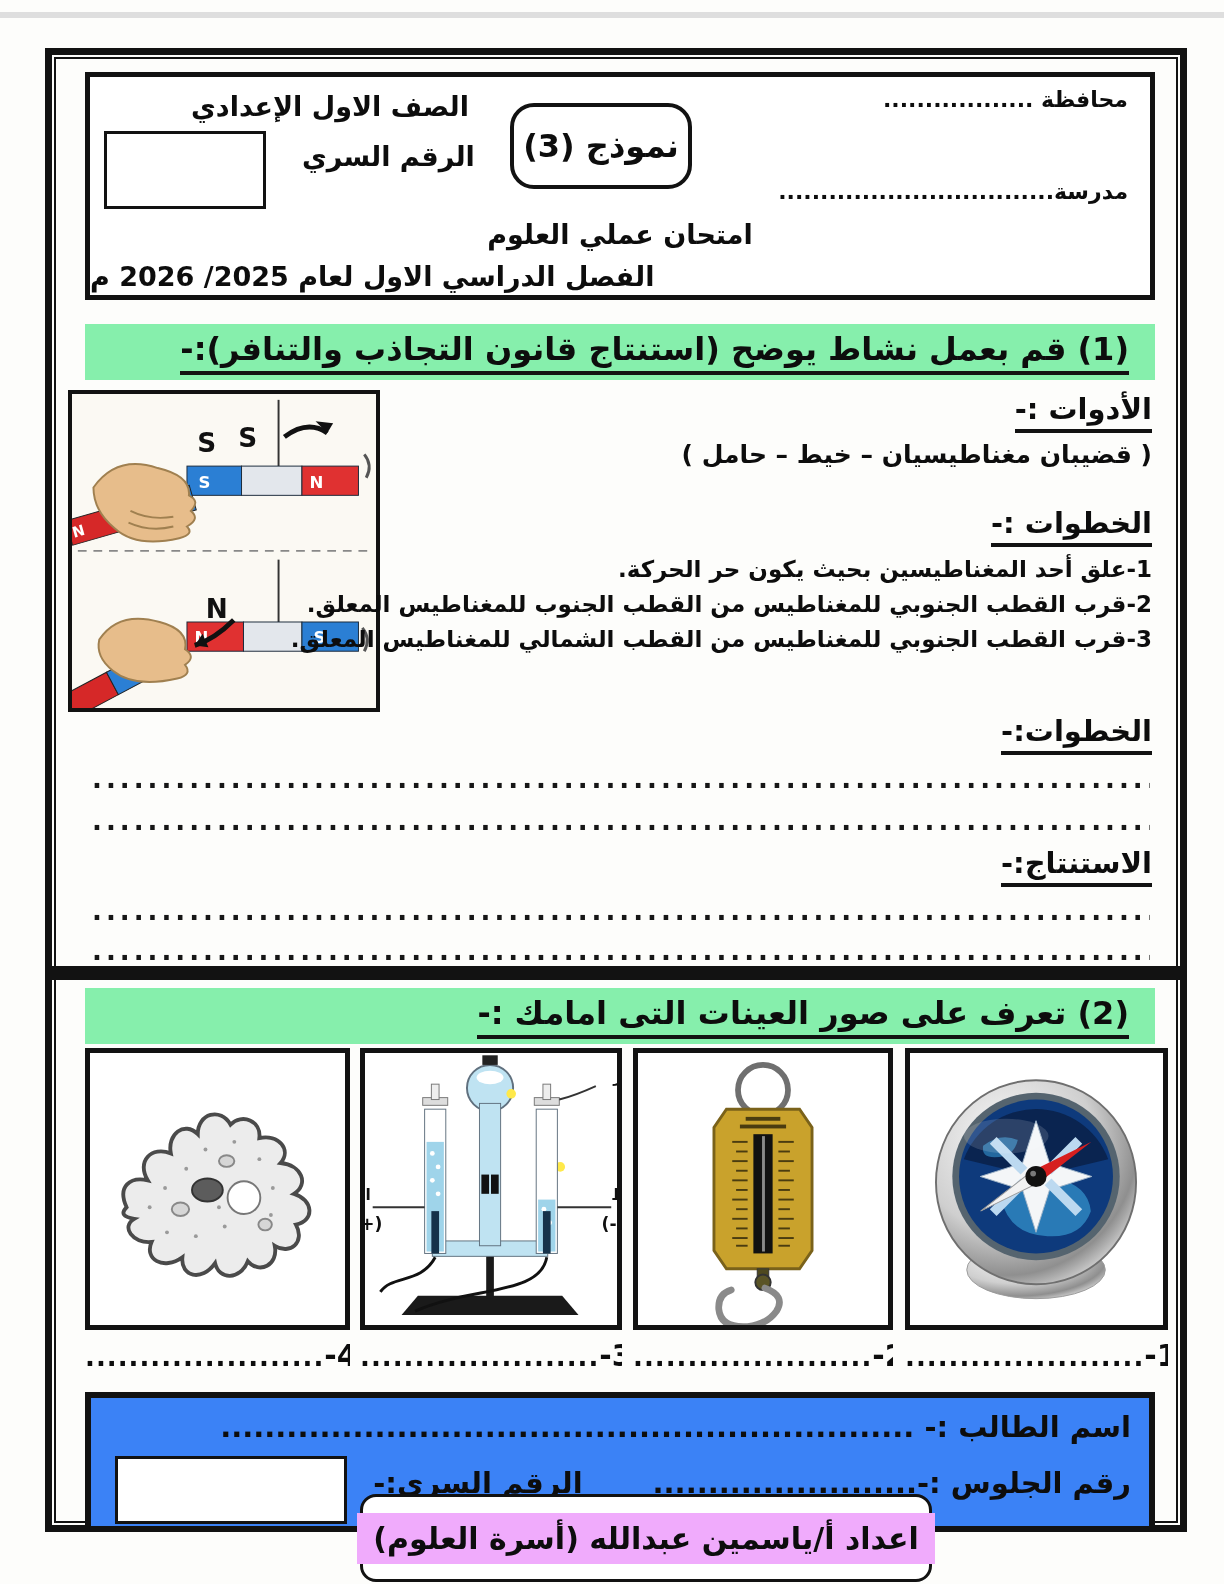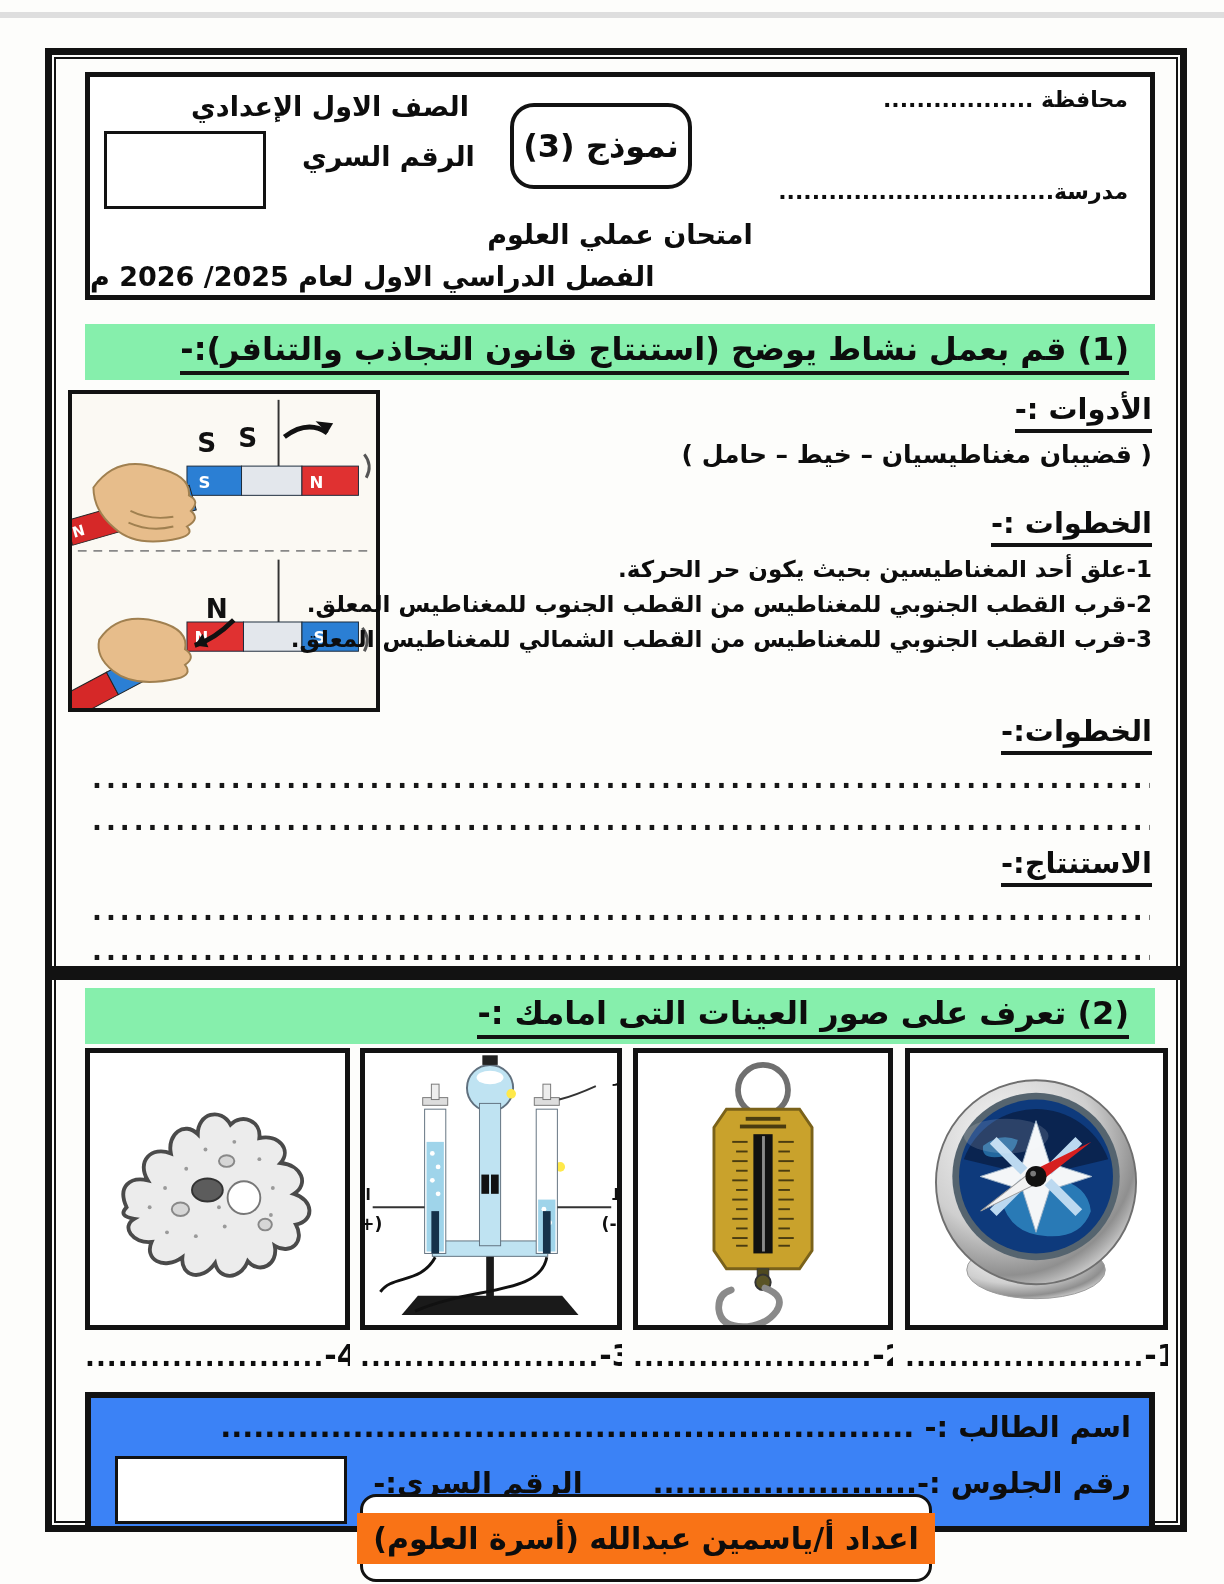--- a/index.html
+++ b/index.html
@@ -68,21 +68,21 @@
 
   
   .student-box { position:absolute; left:85px; top:1392px; width:1070px; height:140px; border:6px solid #121212; background:#3b82f6; }
   .sb-name { position:absolute; right:18px; top:12px; direction:rtl; font-size:29px; white-space:nowrap; }
   .sb-row  { position:absolute; right:18px; top:68px; direction:rtl; display:flex; gap:70px; font-size:29px; white-space:nowrap; }
   .sb-secret-box { position:absolute; left:24px; top:58px; width:232px; height:68px; border:3px solid #121212; background:#fff; }
 
   
   .credit-box { position:absolute; left:360px; top:1494px; width:572px; height:88px; background:#fff;
                 border:3px solid #121212; border-radius:16px; display:flex; align-items:center; justify-content:center; z-index:5; }
-  .credit-inner { background:#f97316; padding:8px 16px; font-size:30px; direction:rtl; white-space:nowrap; }
+  .credit-inner { background:#f0abfc; padding:8px 16px; font-size:30px; direction:rtl; white-space:nowrap; }
 </style>
 </head>
 <body>
 
 <div class="page">
   <div class="topband"></div>
 
   <div class="outer-border">
     <div class="inner-line"></div>
   </div>

